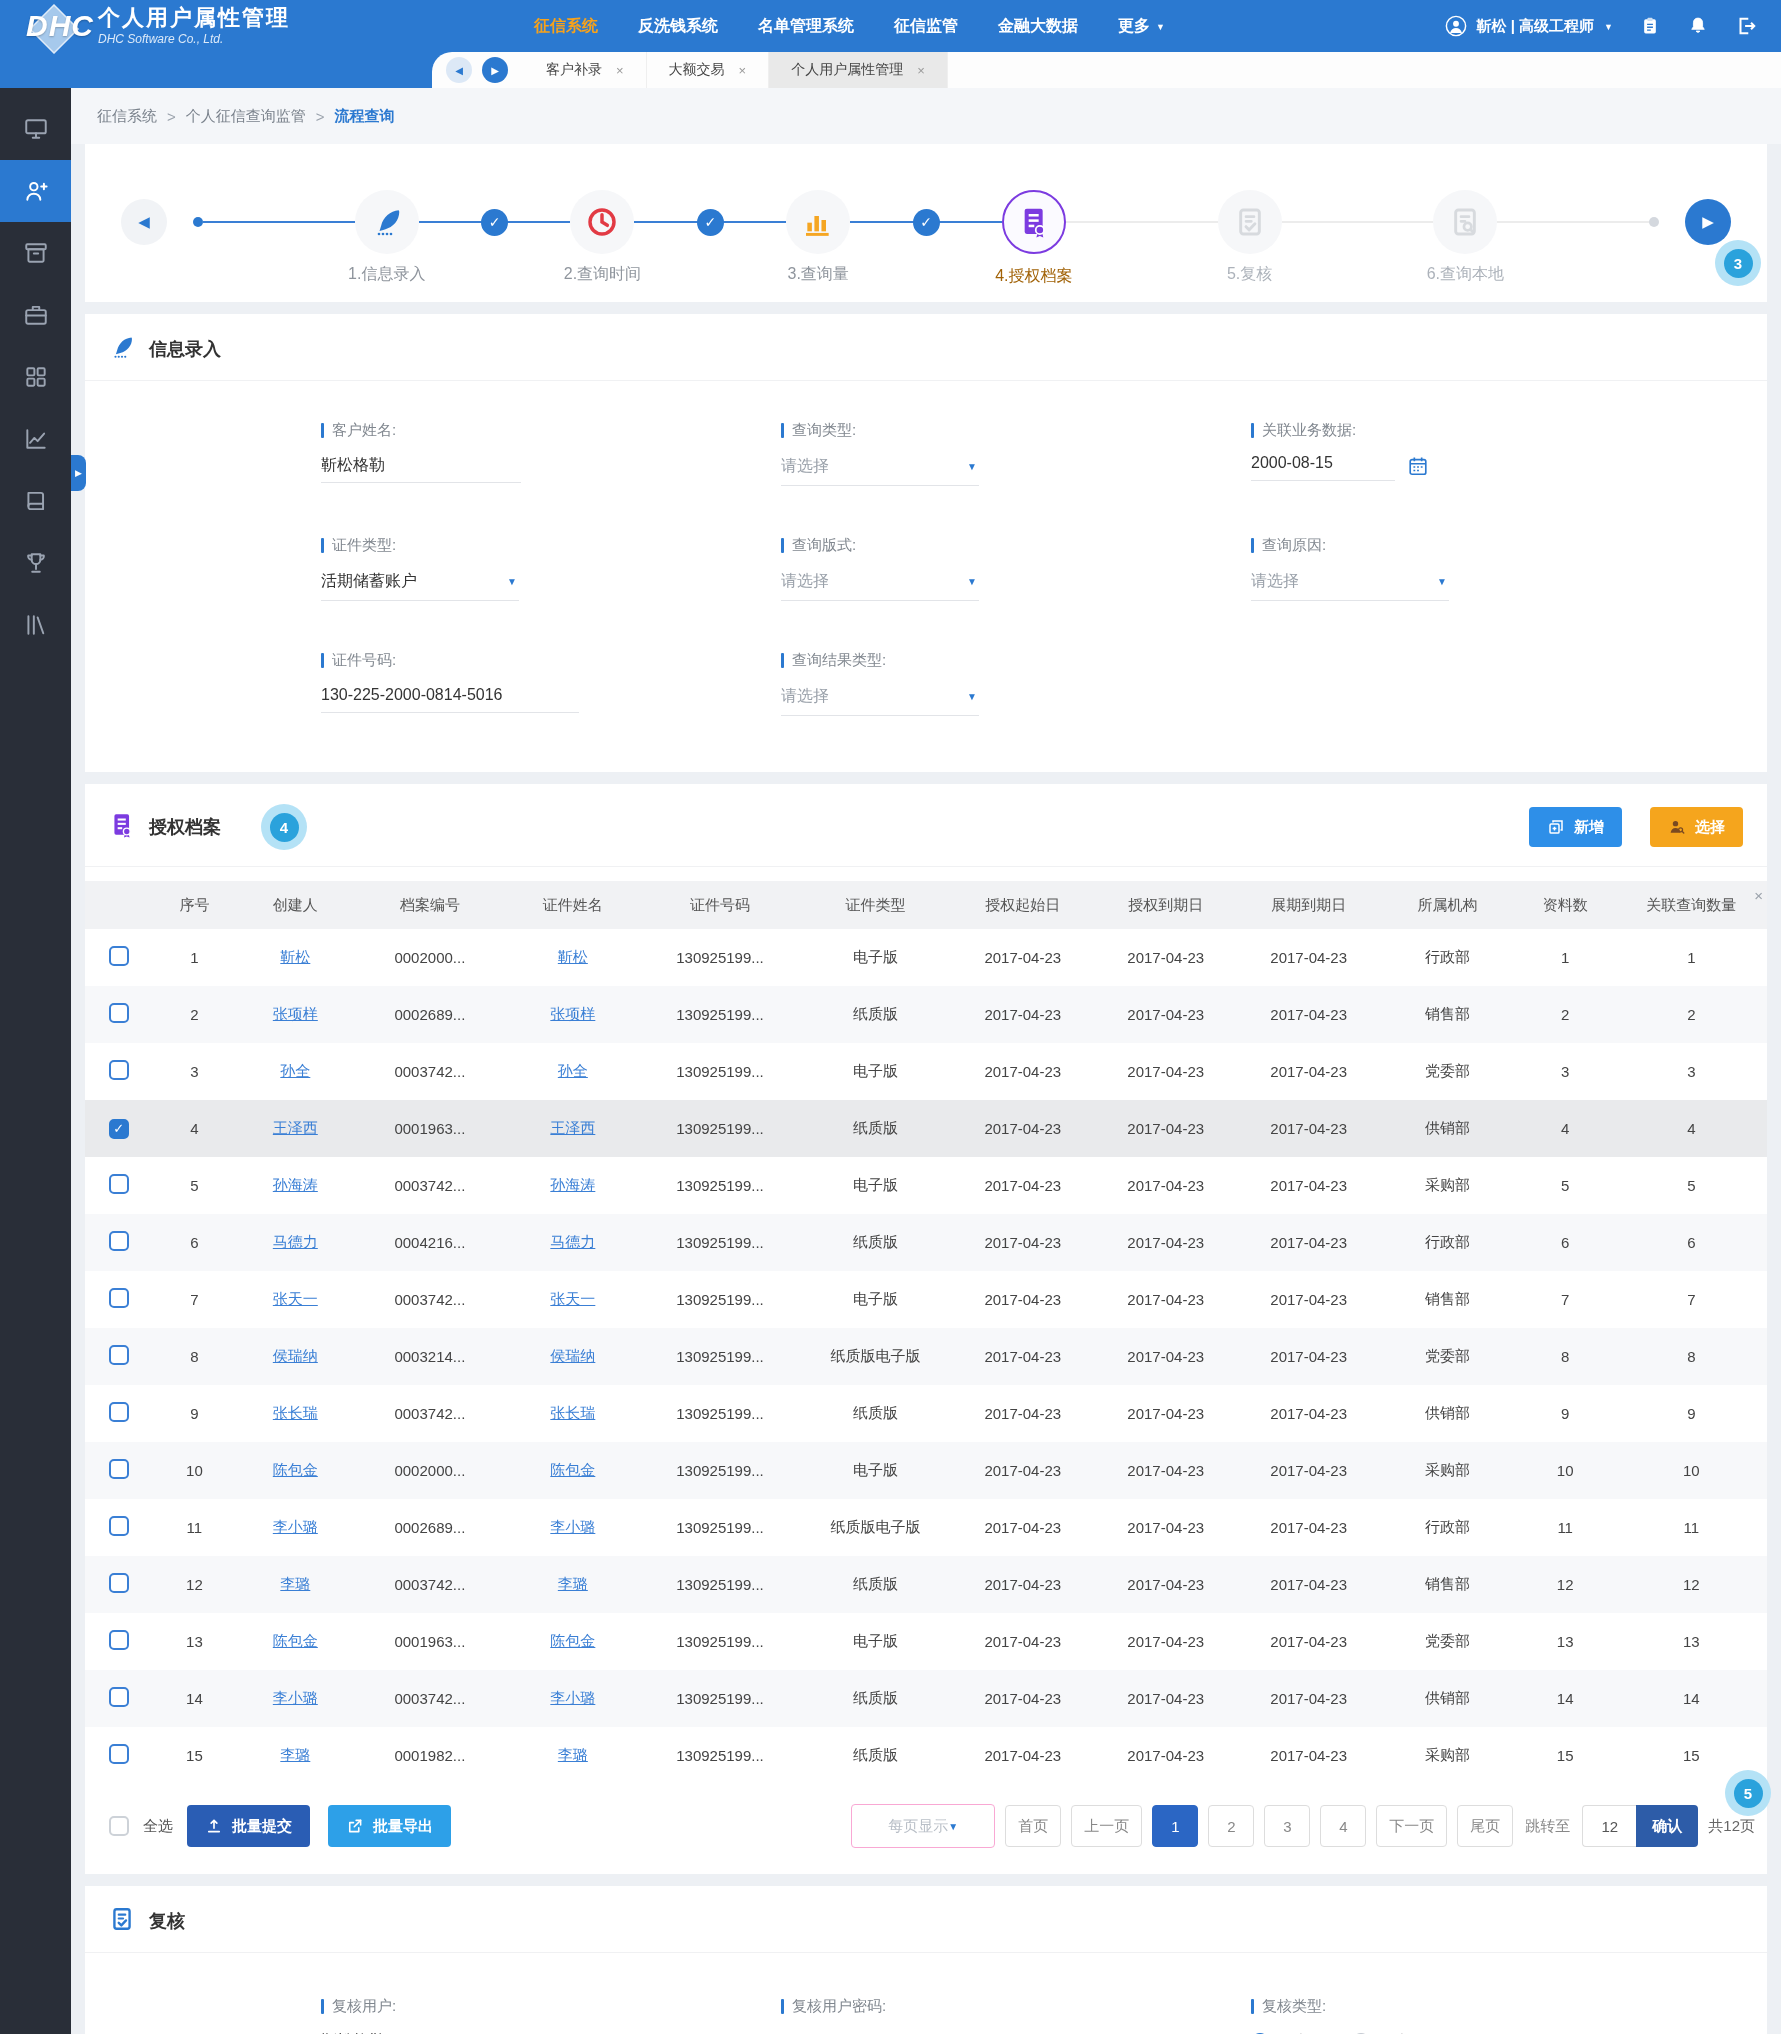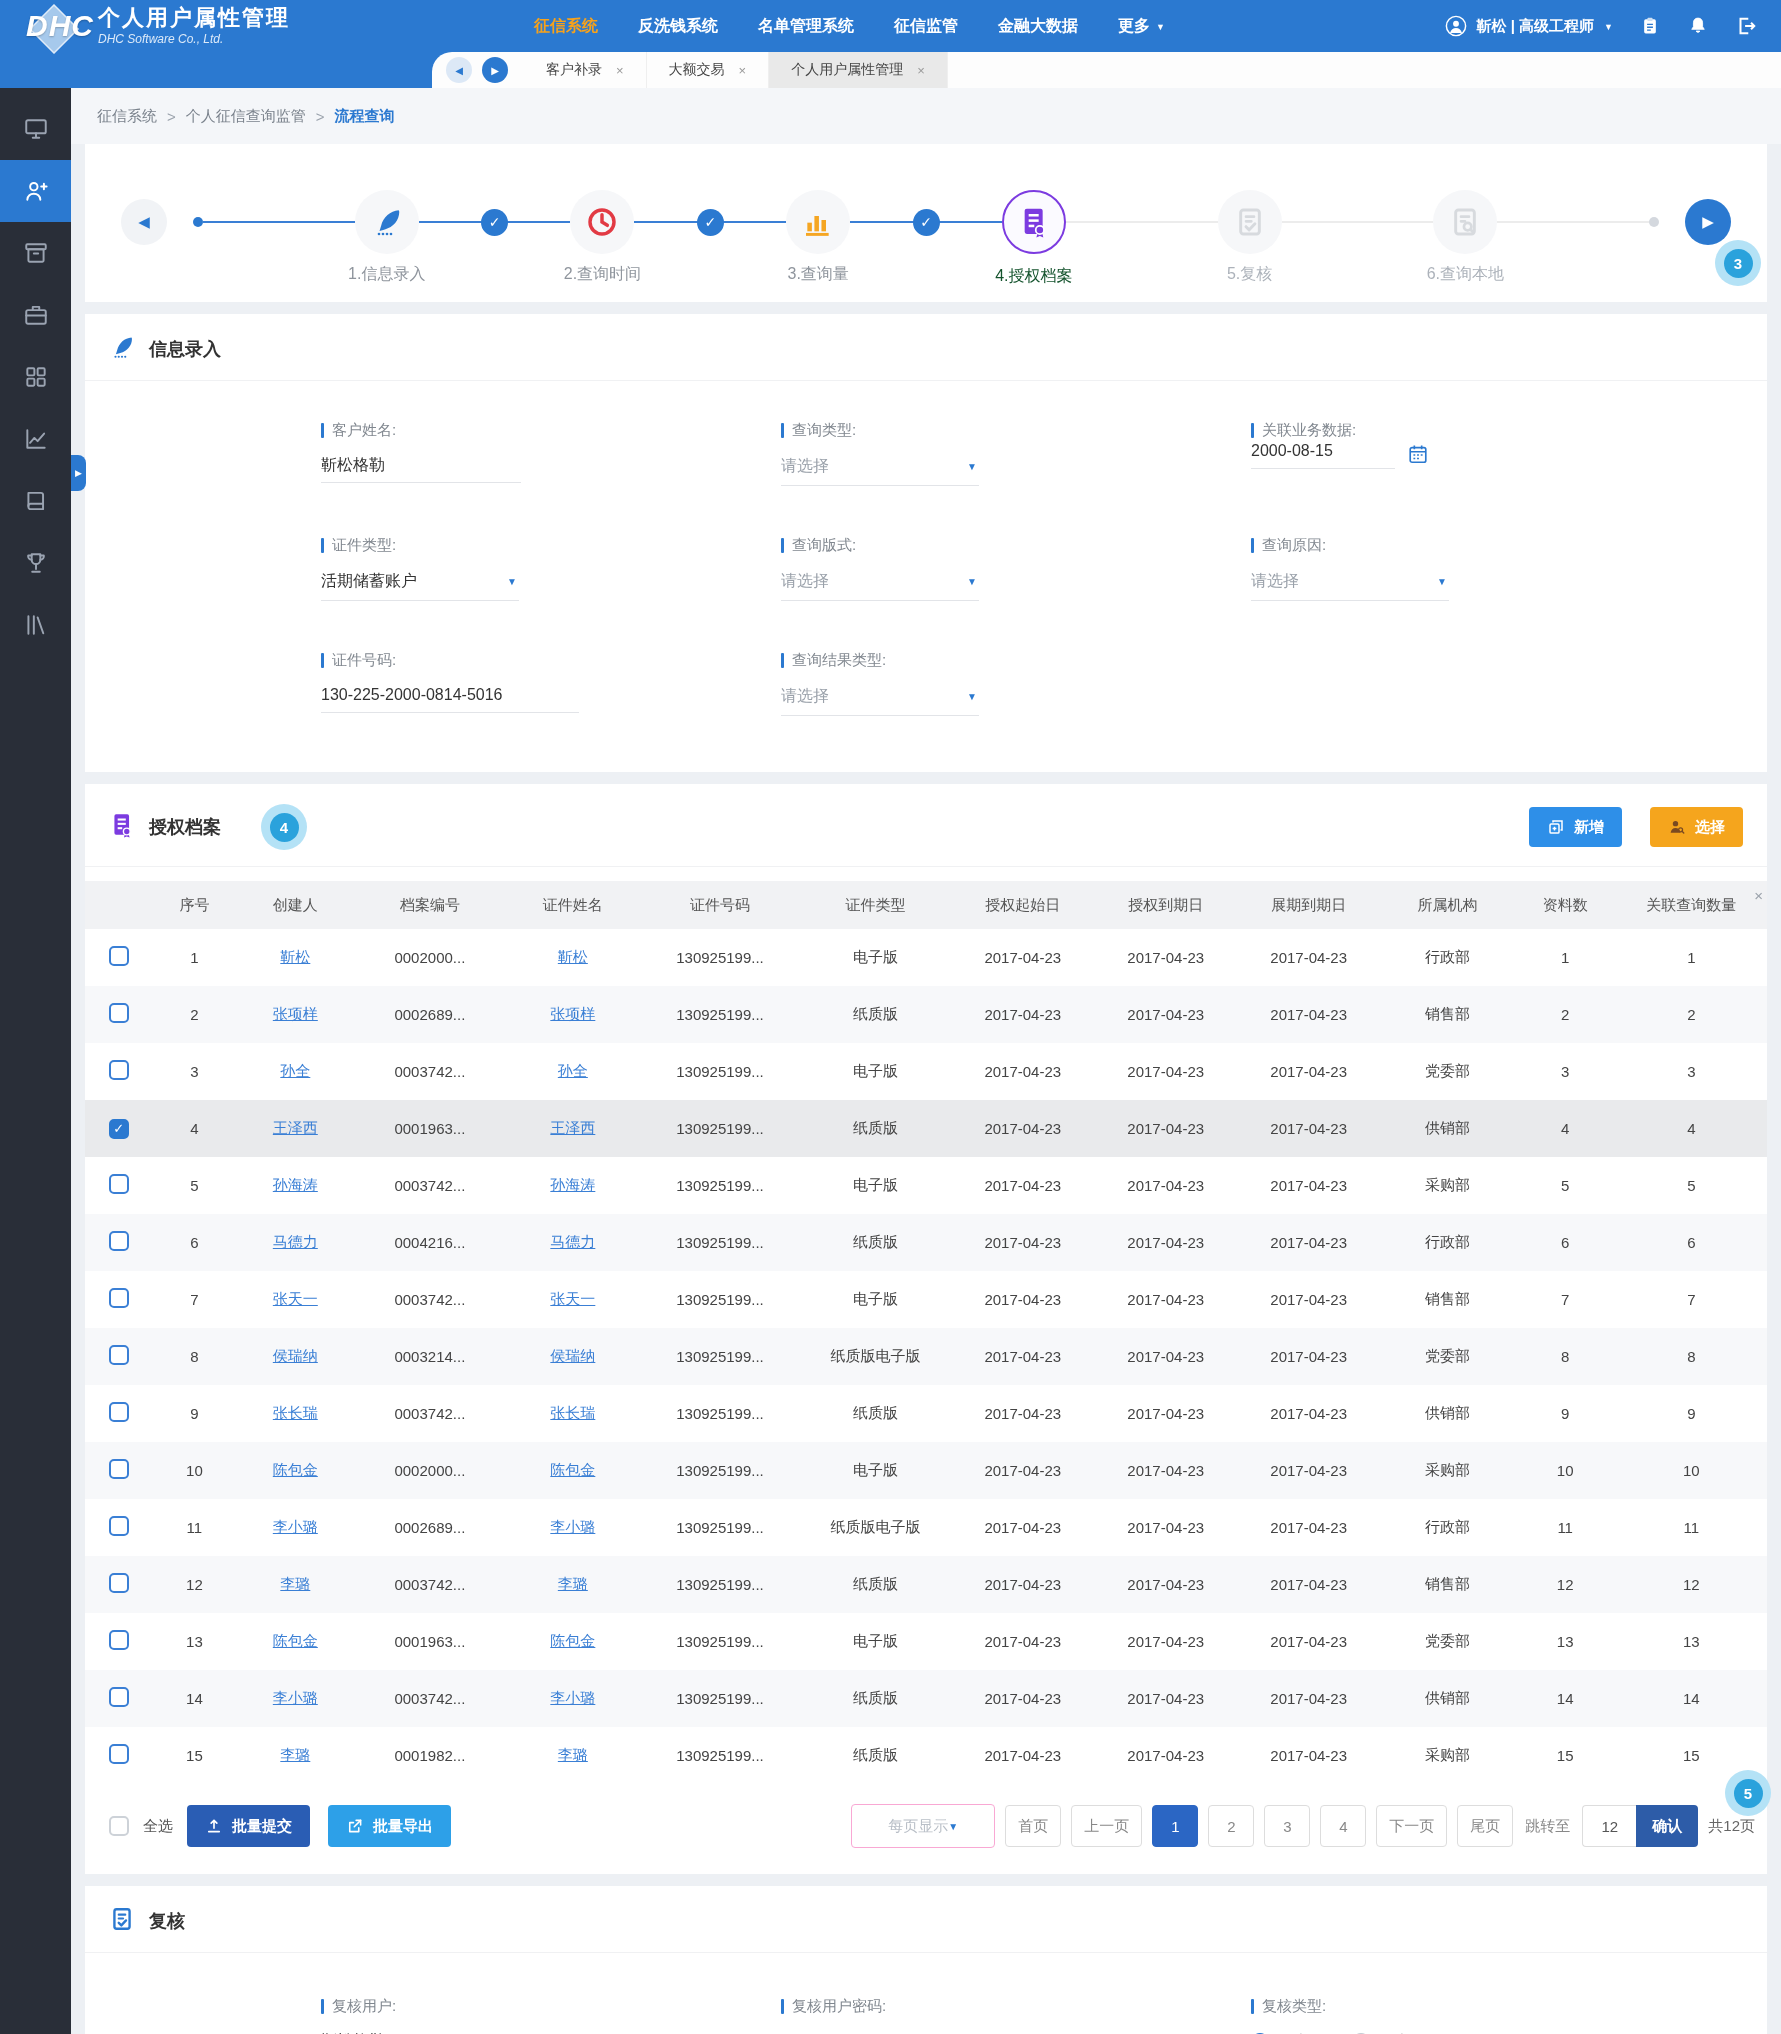--- a/index.html
+++ b/index.html
@@ -55,21 +55,21 @@
   .snav.next{background:#2b79d0;color:#fff}
   .sdot{width:10px;height:10px;border-radius:50%;flex:0 0 auto}
   .sdot.blue{background:#2b79d0;margin-left:26px}
   .sdot.gray{background:#d4d8de;margin-right:26px}
   .conn{flex:1;height:2px;background:#ececec;position:relative;display:flex;align-items:center;justify-content:center}
   .conn.done{background:#3a7fd5}
   .chk{width:27px;height:27px;border-radius:50%;background:#2b79d0;color:#fff;font-size:14px;font-weight:bold;display:flex;align-items:center;justify-content:center;position:absolute}
   .step{position:relative;width:64px;height:64px;border-radius:50%;background:#f6f7f9;display:flex;align-items:center;justify-content:center;flex:0 0 auto;cursor:pointer}
   .step.active{background:#fbfaff;border:2px solid #7c3be0;width:60px;height:60px}
   .step .slabel{position:absolute;top:74px;left:50%;transform:translateX(-50%);white-space:nowrap;font-size:16px;color:#8f959d}
-  .step.active .slabel{color:#14532d}
+  .step.active .slabel{color:#a16207}
   .step.todo .slabel{color:#acb2ba}
   .step svg{width:32px;height:32px}
   .c-feather{color:#2b79d0}.c-clock{color:#e23a44}.c-chart{color:#f5a623}.c-purple{color:#7c3be0}.c-gray{color:#d7dade}
   .nbadge{width:46px;height:46px;border-radius:50%;background:#b4e2f6;display:flex;align-items:center;justify-content:center;flex:0 0 auto}
   .nbadge .in{width:29px;height:29px;border-radius:50%;background:#2aa2dc;color:#fff;font-size:15px;font-weight:bold;display:flex;align-items:center;justify-content:center}
   .badge-step{position:absolute;right:6px;top:96px}
   
   .sec-head{display:flex;align-items:center;gap:14px;padding:20px 24px 16px 24px;border-bottom:1px solid #f0f1f3}
   .sec-head .ic svg{width:26px;height:26px}
   .sec-title{font-size:18px;font-weight:bold;color:#333}
@@ -81,21 +81,21 @@
   .btn svg{width:18px;height:18px}
   
   .form-grid{display:grid;grid-template-columns:460px 470px 1fr;padding:40px 60px 56px 236px;row-gap:50px}
   .f-label{display:flex;align-items:center;gap:8px;font-size:15px;color:#80878f}
   .f-label .bar{width:3px;height:15px;background:#2b79d0;border-radius:1px}
   .f-input{display:block;margin-top:14px;width:200px;border:none;border-bottom:1px solid #e2e4e8;outline:none;font-size:16px;color:#333;padding:2px 0 8px 0;background:transparent;font-family:inherit}
   .f-input.long{width:258px}
   .f-select{margin-top:14px;width:196px;border-bottom:1px solid #e2e4e8;display:flex;align-items:center;justify-content:space-between;padding:2px 2px 8px 0;font-size:16px;color:#333;cursor:pointer}
   .f-select .ph{color:#9aa1aa}
   .f-select .caret{font-size:10px;color:#2b79d0}
-  .f-date{margin-top:0;width:178px;display:flex;align-items:flex-end;gap:12px;cursor:pointer}
+  .f-date{margin-top:12px;width:178px;display:flex;align-items:flex-end;gap:12px;cursor:pointer}
   .f-date .dval{flex:1;border-bottom:1px solid #e2e4e8;font-size:16px;color:#333;padding:2px 0 8px 0}
   .f-date svg{width:22px;height:22px;margin-bottom:4px}
   
   .tbl-wrap{padding:14px 0 0 0;position:relative}
   table.tbl{width:100%;border-collapse:collapse;table-layout:fixed;font-size:15px;color:#444}
   .tbl thead th{background:#f1f2f4;height:46px;font-weight:normal;color:#555;text-align:center;position:relative}
   .tbl tbody td{height:55px;text-align:center;overflow:hidden;white-space:nowrap}
   tr.stripe{background:#f7f8fa}
   tr.sel{background:#e9eaec}
   .lnk{color:#3a7fd5;text-decoration:underline;cursor:pointer}

